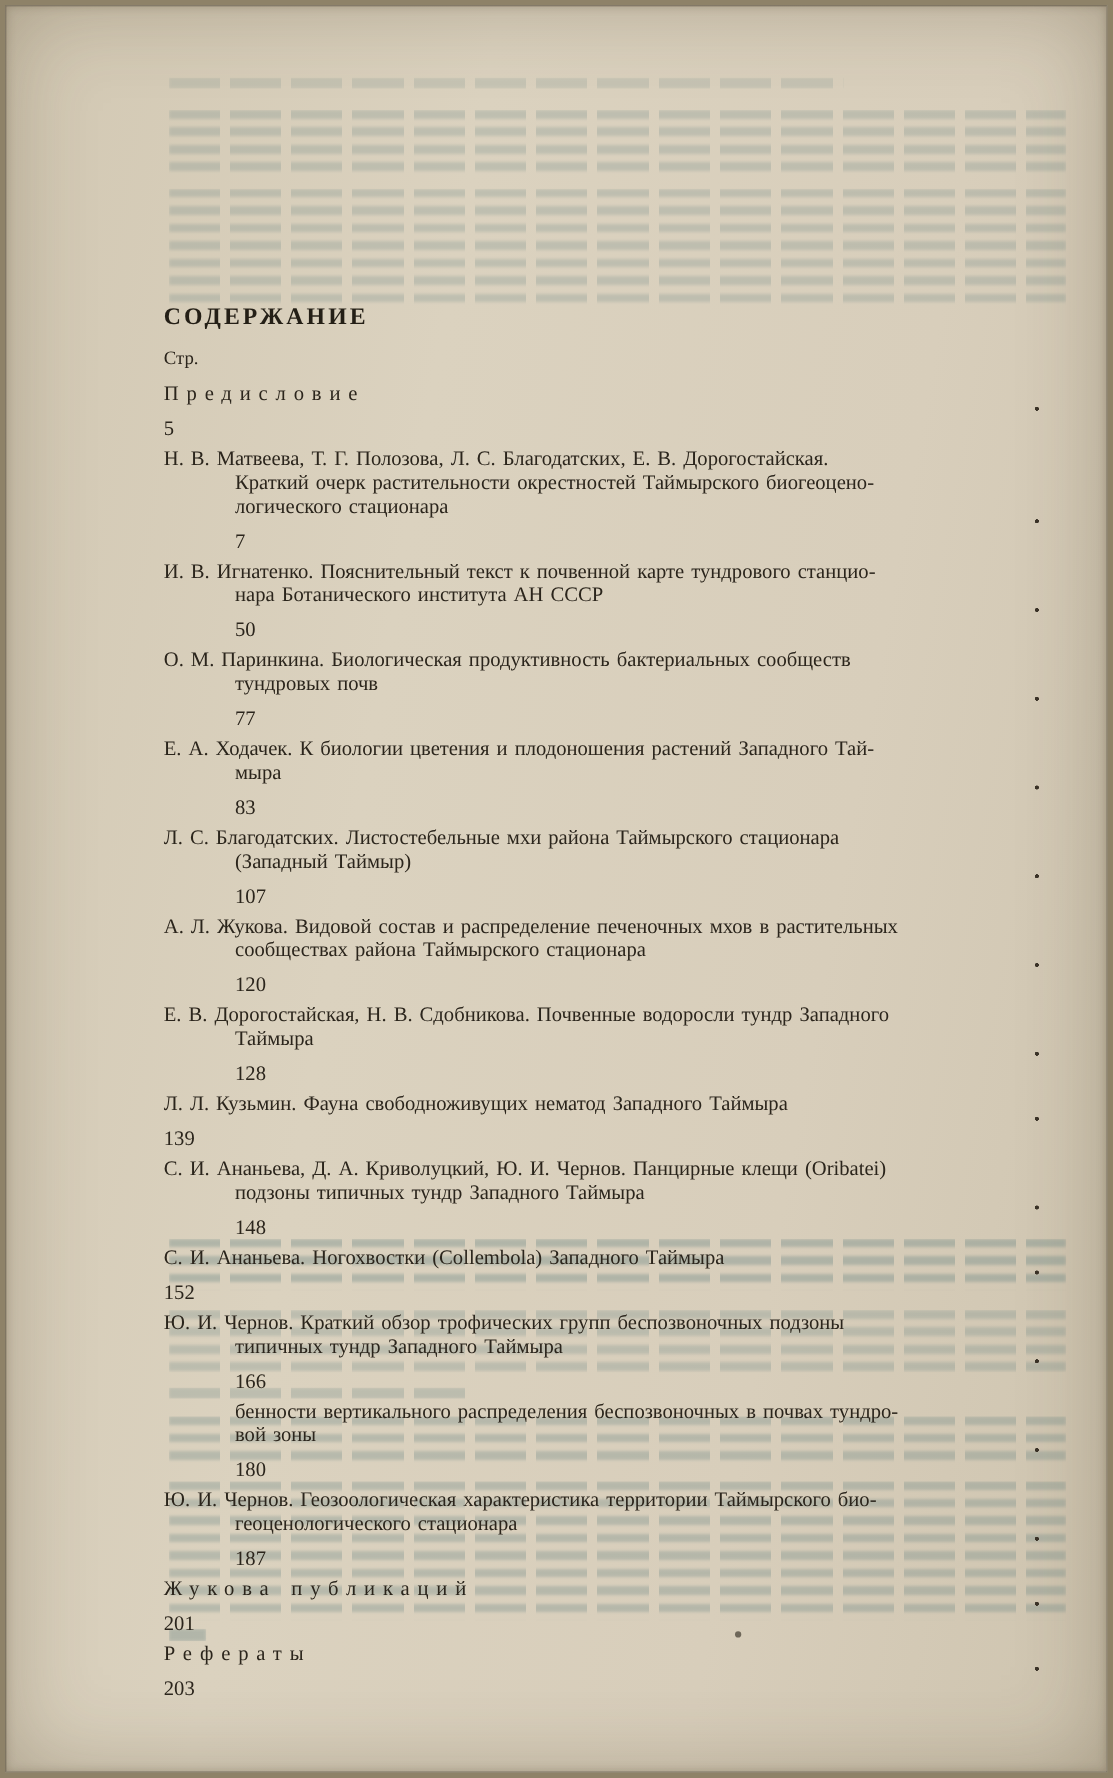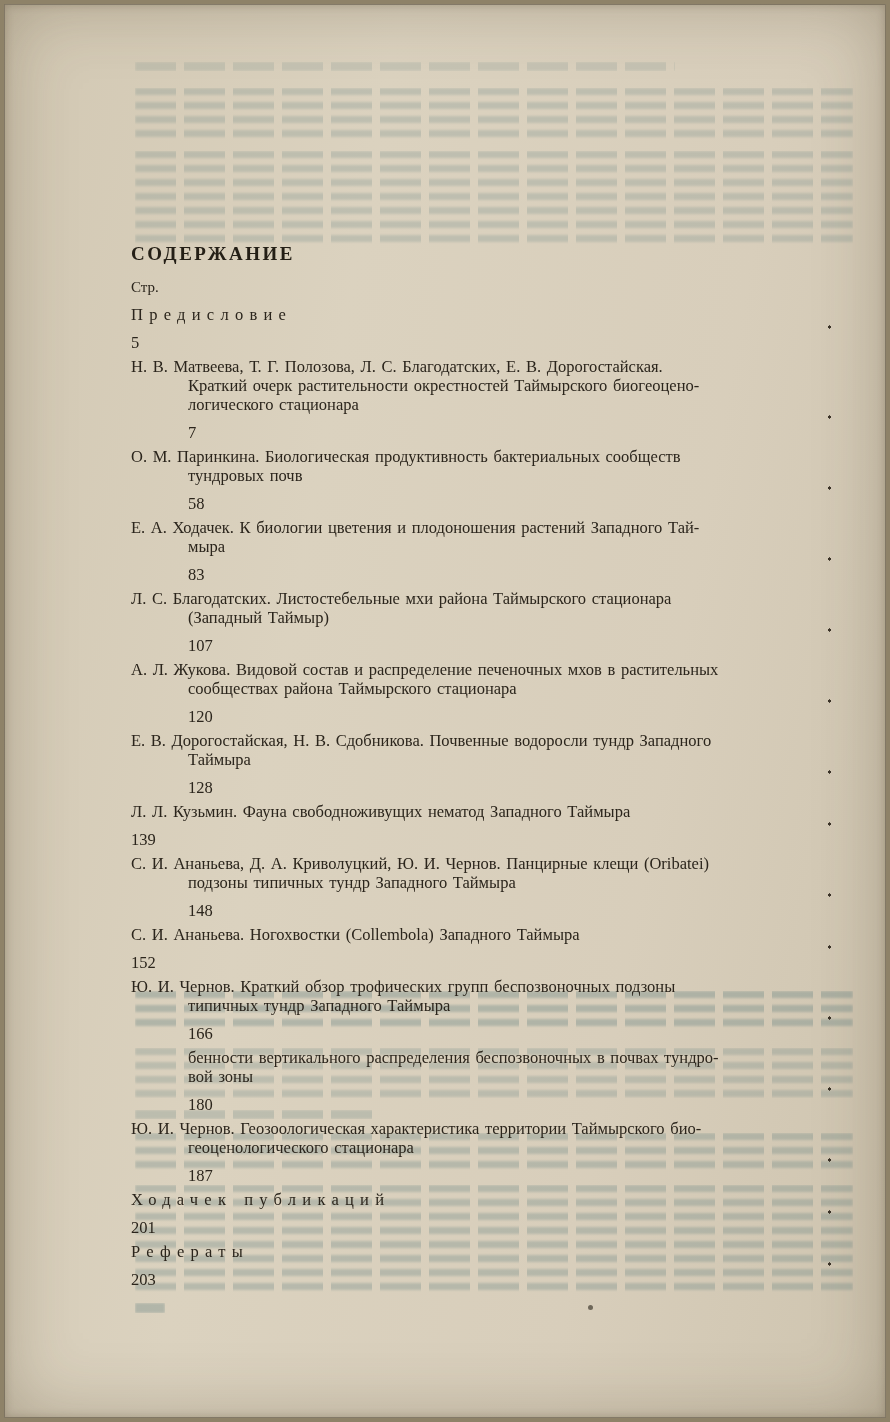--- a/index.html
+++ b/index.html
@@ -92,25 +92,33 @@
         <div class="entry">
           <div class="line"><span class="txt"><span class="auth">Н. В. Матвеева, Т. Г. Полозова, Л. С. Благодатских, Е. В. Дорогостайская.</span></span></div>
           <div class="line cont"><span class="txt"><span>Краткий очерк растительности окрестностей Таймырского биогеоцено-</span></span></div>
           <div class="line cont last">
             <span class="txt"><span>логического стационара</span></span>
             <span class="leader"></span>
             <span class="pnum">7</span>
           </div>
         </div>
         <div class="entry">
+          <div class="line"><span class="txt"><span class="auth">И. В. Игнатенко.</span><span> Пояснительный текст к почвенной карте тундрового станцио-</span></span></div>
+          <div class="line cont last">
+            <span class="txt"><span>нара Ботанического института АН СССР</span></span>
+            <span class="leader"></span>
+            <span class="pnum">50</span>
+          </div>
+        </div>
+        <div class="entry">
           <div class="line"><span class="txt"><span class="auth">О. М. Паринкина.</span><span> Биологическая продуктивность бактериальных сообществ</span></span></div>
           <div class="line cont last">
             <span class="txt"><span>тундровых почв</span></span>
             <span class="leader"></span>
-            <span class="pnum">58</span>
+            <span class="pnum">77</span>
           </div>
         </div>
         <div class="entry">
           <div class="line"><span class="txt"><span class="auth">Е. А. Ходачек.</span><span> К биологии цветения и плодоношения растений Западного Тай-</span></span></div>
           <div class="line cont last">
             <span class="txt"><span>мыра</span></span>
             <span class="leader"></span>
             <span class="pnum">83</span>
           </div>
         </div>
@@ -179,21 +187,21 @@
         <div class="entry">
           <div class="line"><span class="txt"><span class="auth">Ю. И. Чернов.</span><span> Геозоологическая характеристика территории Таймырского био-</span></span></div>
           <div class="line cont last">
             <span class="txt"><span>геоценологического стационара</span></span>
             <span class="leader"></span>
             <span class="pnum">187</span>
           </div>
         </div>
         <div class="entry spaced">
           <div class="line last">
-            <span class="txt"><span>Ходачек публикаций</span></span>
+            <span class="txt"><span>Жукова публикаций</span></span>
             <span class="leader"></span>
             <span class="pnum">201</span>
           </div>
         </div>
         <div class="entry spaced">
           <div class="line last">
             <span class="txt"><span>Рефераты</span></span>
             <span class="leader"></span>
             <span class="pnum">203</span>
           </div>

